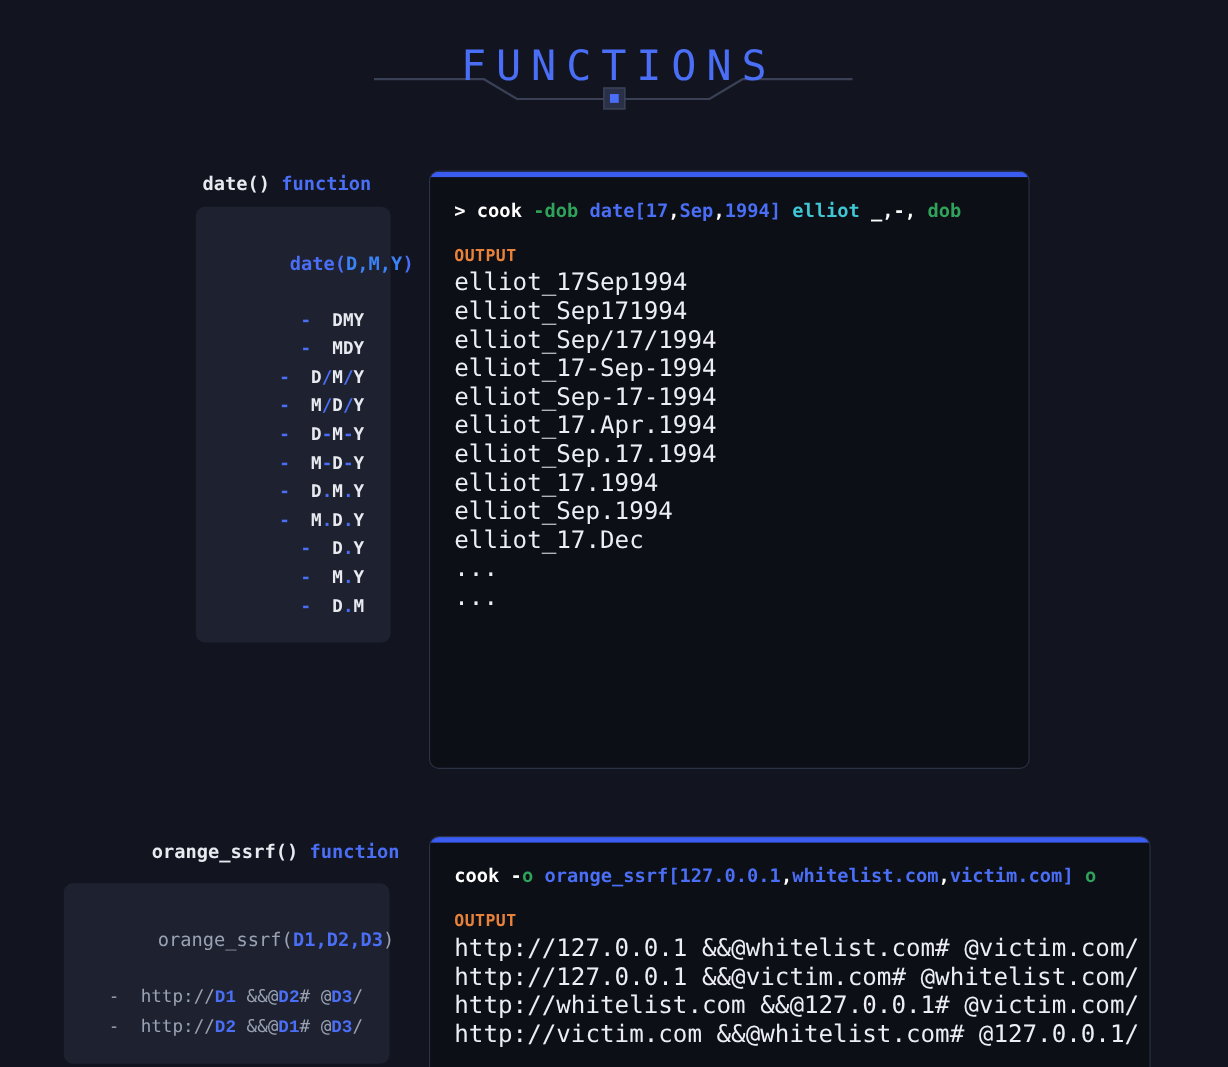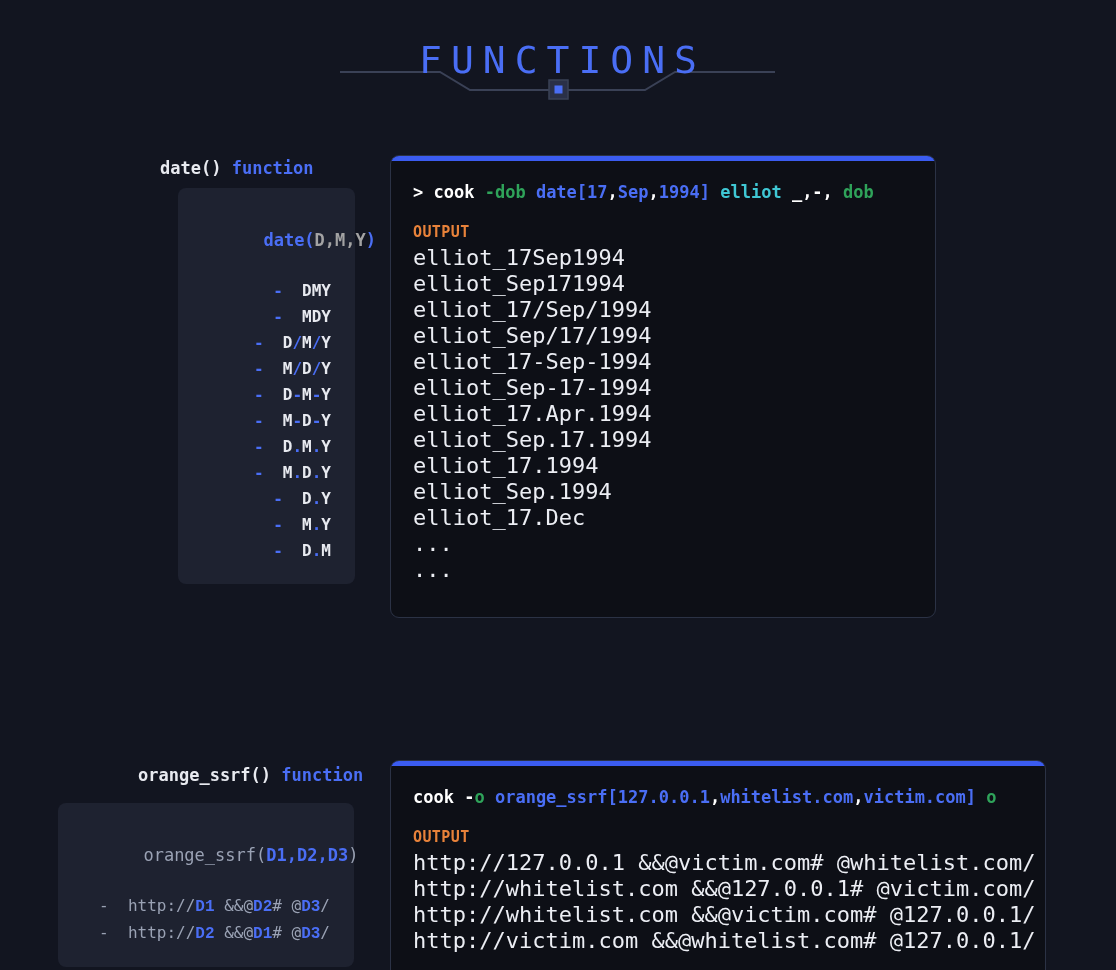--- a/index.html
+++ b/index.html
@@ -60,21 +60,21 @@
     padding: 22px 24px 20px 24px;
   }
   .fn-sig {
     font-family: "DejaVu Sans Mono", monospace;
     font-size: 17px;
     font-weight: bold;
     color: #4a6ef5;
     margin-bottom: 8px;
     white-space: pre;
   }
-  .fn-sig .w { color: #a3a3a3; }
+  .fn-sig .w { color: #3b82f6; }
   .fn-list { list-style: none; text-align: right; }
   .fn-list li {
     font-family: "DejaVu Sans Mono", monospace;
     font-size: 16px;
     font-weight: bold;
     color: #e8eaf0;
     line-height: 26px;
     white-space: pre;
   }
   .fn-list li .dash { color: #4a6ef5; }
@@ -139,21 +139,21 @@
   <svg class="header-svg" width="1116" height="110" viewBox="0 0 1116 110">
     <path d="M340 72 L440 72 L470 90 L645 90 L675 72 L775 72" stroke="#3a4156" stroke-width="2" fill="none"></path>
     <rect x="549" y="80" width="19" height="19" fill="#2a3047" stroke="#3a4156" stroke-width="1.5"></rect>
     <rect x="554.5" y="85.5" width="8" height="8" fill="#4a6ef5"></rect>
   </svg>
   <div class="header-title">FUNCTIONS</div>
 </div>
 
 <div class="section">
 
-  <div style="position:absolute; left:160px; top:48px;">
+  <div style="position:absolute; left:184px; top:48px;">
     <span class="fn-label"><span>date()</span><span>&nbsp;</span><span class="blue">function</span></span>
   </div>
 
   <div class="fn-card" style="position:absolute; left:178px; top:78px; width:177px;">
     <div class="fn-sig">
       <span>date(</span><span class="w">D,M,Y</span><span>)</span>
     </div>
     <ul class="fn-list" id="date-list">
         <li><span class="dash">-</span>  DMY</li>
         <li><span class="dash">-</span>  MDY</li>
@@ -162,30 +162,29 @@
         <li><span class="dash">-</span>  D<span class="sep">-</span>M<span class="sep">-</span>Y</li>
         <li><span class="dash">-</span>  M<span class="sep">-</span>D<span class="sep">-</span>Y</li>
         <li><span class="dash">-</span>  D<span class="sep">.</span>M<span class="sep">.</span>Y</li>
         <li><span class="dash">-</span>  M<span class="sep">.</span>D<span class="sep">.</span>Y</li>
         <li><span class="dash">-</span>  D<span class="sep">.</span>Y</li>
         <li><span class="dash">-</span>  M<span class="sep">.</span>Y</li>
         <li><span class="dash">-</span>  D<span class="sep">.</span>M</li>
       </ul>
   </div>
 
-  <div class="terminal" style="position:absolute; left:390px; top:45px; width:546px; height:463px;">
+  <div class="terminal" style="position:absolute; left:390px; top:45px; width:546px; height:544px;">
     <div class="terminal-accent"></div>
     <div class="terminal-body">
       <div class="term-cmd" id="date-cmd"><span class="white">&gt;</span> <span class="white">cook&nbsp;</span><span class="green">-dob</span><span class="white">&nbsp;</span><span class="blue">date[</span><span class="blue">17</span><span class="white">,</span><span class="blue">Sep</span><span class="white">,</span><span class="blue">1994</span><span class="blue">]</span><span class="white">&nbsp;</span><span class="cyan">elliot</span><span class="white">&nbsp;_,-,&nbsp;</span><span class="green">dob</span></div>
       <div class="spacer-14"></div>
       <div class="out-label">OUTPUT</div>
       <div id="date-output">
           <div class="term-line">elliot_17Sep1994</div>
           <div class="term-line">elliot_Sep171994</div>
-          <div class="term-line">elliot_17/Sep/1994</div>
           <div class="term-line">elliot_Sep/17/1994</div>
           <div class="term-line">elliot_17-Sep-1994</div>
           <div class="term-line">elliot_Sep-17-1994</div>
           <div class="term-line">elliot_17.Apr.1994</div>
           <div class="term-line">elliot_Sep.17.1994</div>
           <div class="term-line">elliot_17.1994</div>
           <div class="term-line">elliot_Sep.1994</div>
           <div class="term-line">elliot_17.Dec</div>
           <div class="term-line">...</div>
           <div class="term-line">...</div>
@@ -210,20 +209,20 @@
       </ul>
   </div>
 
   <div class="terminal" style="position:absolute; left:390px; top:650px; width:656px; height:287px;">
     <div class="terminal-accent"></div>
     <div class="terminal-body">
       <div class="term-cmd" id="ssrf-cmd"><span class="white">cook&nbsp;</span><span class="white">-</span><span class="green">o</span><span class="white">&nbsp;</span><span class="blue">orange_ssrf[</span><span class="blue">127.0.0.1</span><span class="white">,</span><span class="blue">whitelist.com</span><span class="white">,</span><span class="blue">victim.com</span><span class="blue">]</span><span class="white">&nbsp;</span><span class="green">o</span></div>
       <div class="spacer-14"></div>
       <div class="out-label">OUTPUT</div>
       <div id="ssrf-output">
+          <div class="term-line">http://127.0.0.1 &amp;&amp;@whitelist.com# @victim.com/</div>
           <div class="term-line">http://127.0.0.1 &amp;&amp;@victim.com# @whitelist.com/</div>
           <div class="term-line">http://whitelist.com &amp;&amp;@127.0.0.1# @victim.com/</div>
-          <div class="term-line">http://whitelist.com &amp;&amp;@victim.com# @127.0.0.1/</div>
           <div class="term-line">http://victim.com &amp;&amp;@whitelist.com# @127.0.0.1/</div>
         </div>
     </div>
   </div>
 </div>
 
 </body></html>

